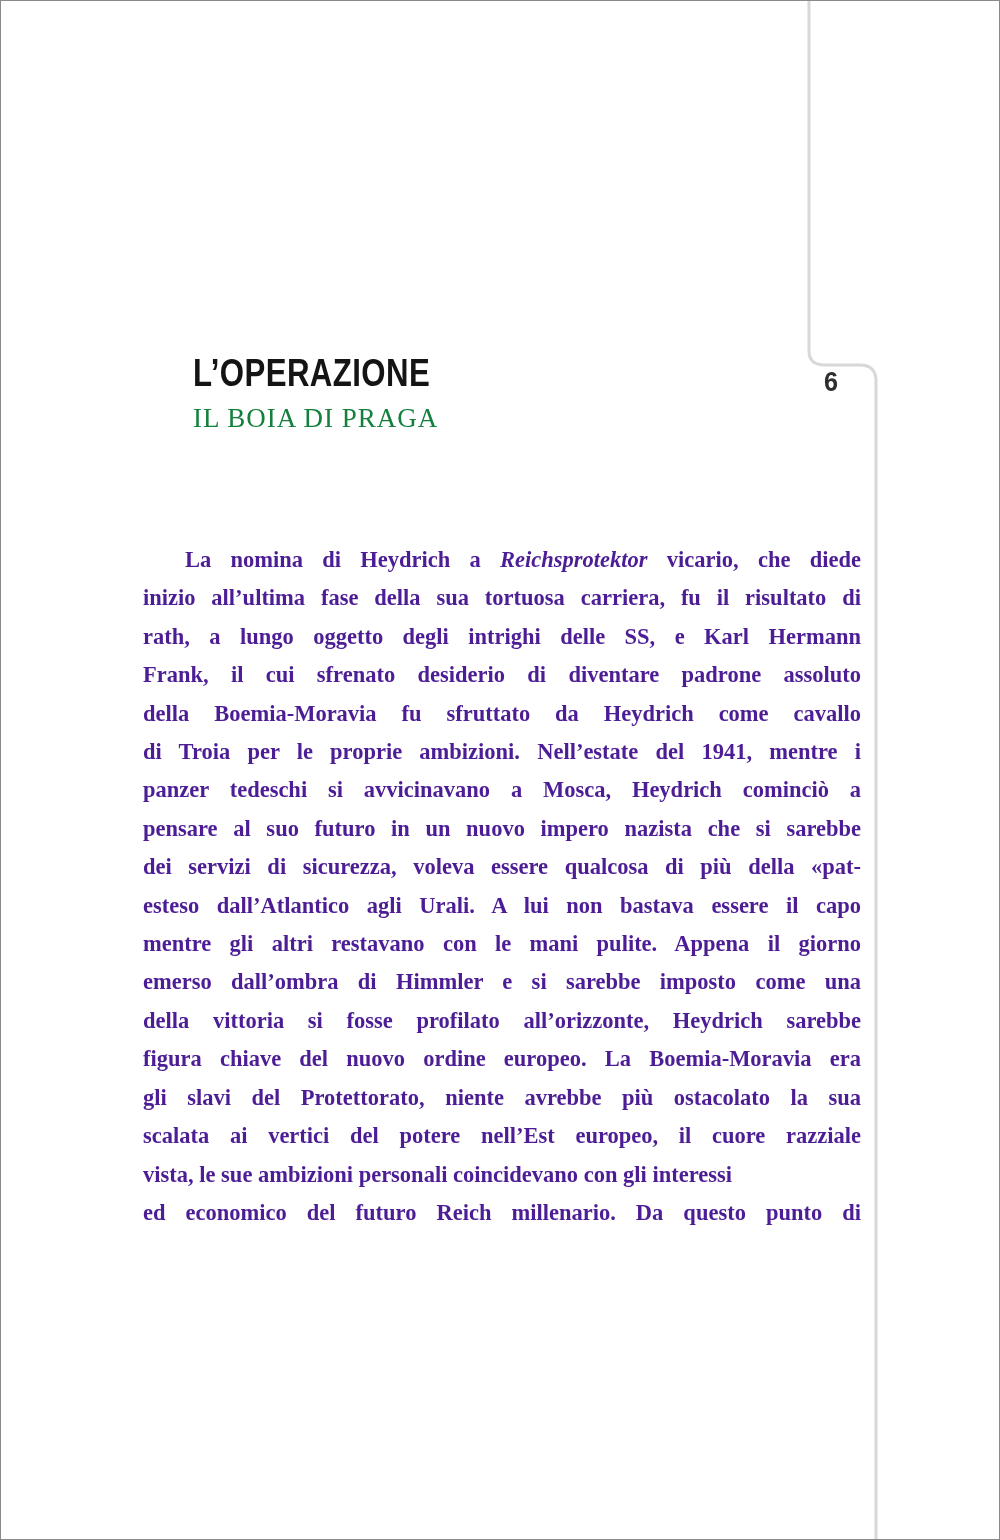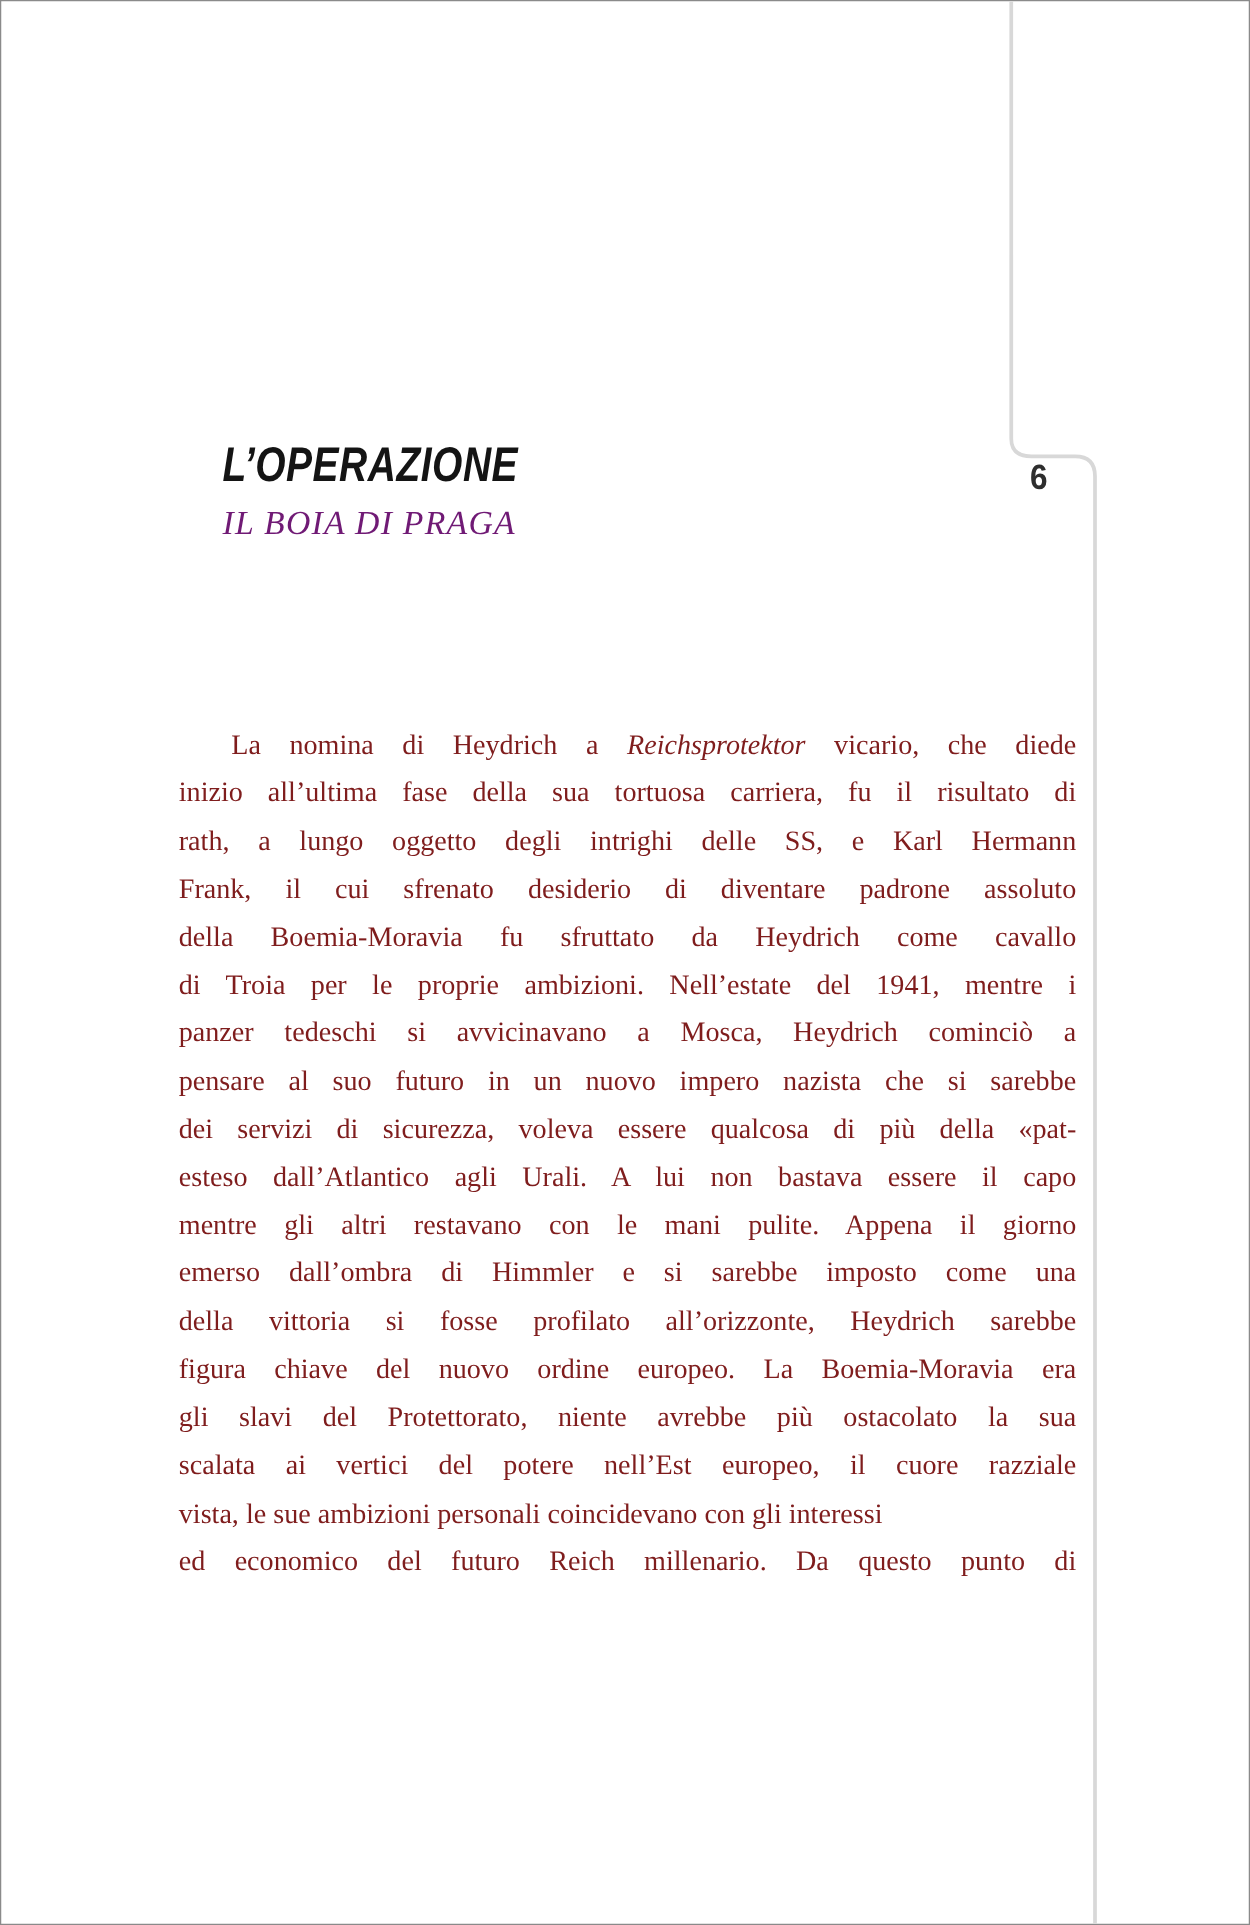--- a/index.html
+++ b/index.html
@@ -35,54 +35,54 @@
     font-family: "Liberation Sans", sans-serif;
     font-weight: 700;
     font-size: 28px;
     line-height: 30px;
     color: #2e2e2e;
     transform: scaleX(0.9);
     transform-origin: 50% 0;
   }
   .chapter-header {
     position: absolute;
-    left: 177px;
+    left: 192px;
     top: 352px;
-    font-style: italic;
   }
   .chapter-title {
     margin: 0;
     font-family: "Liberation Sans", sans-serif;
     font-weight: 700;
     font-size: 39px;
     line-height: 40px;
     letter-spacing: 0.5px;
     color: #141414;
     white-space: nowrap;
     transform: scaleX(0.8);
     transform-origin: 0 50%;
   }
   .chapter-subtitle {
     margin: 11px 0 0 0;
     font-family: "Liberation Serif", serif;
     font-weight: 400;
     font-size: 27px;
     line-height: 28px;
     letter-spacing: 1px;
-    color: #701a75;
+    color: #15803d;
     white-space: nowrap;
   }
   .body-text {
     position: absolute;
     left: 142px;
-    top: 576px;
+    top: 540px;
     width: 718px;
     font-size: 22.5px;
     line-height: 38.4px;
-    color: #7f1d1d;
+    color: #4c1d95;
+    font-weight: bold;
   }
   .body-text .line {
     text-align: justify;
     text-align-last: justify;
   }
   .body-text .line.indent {
     padding-left: 42px;
   }
   .body-text .line.last {
     text-align-last: left;

